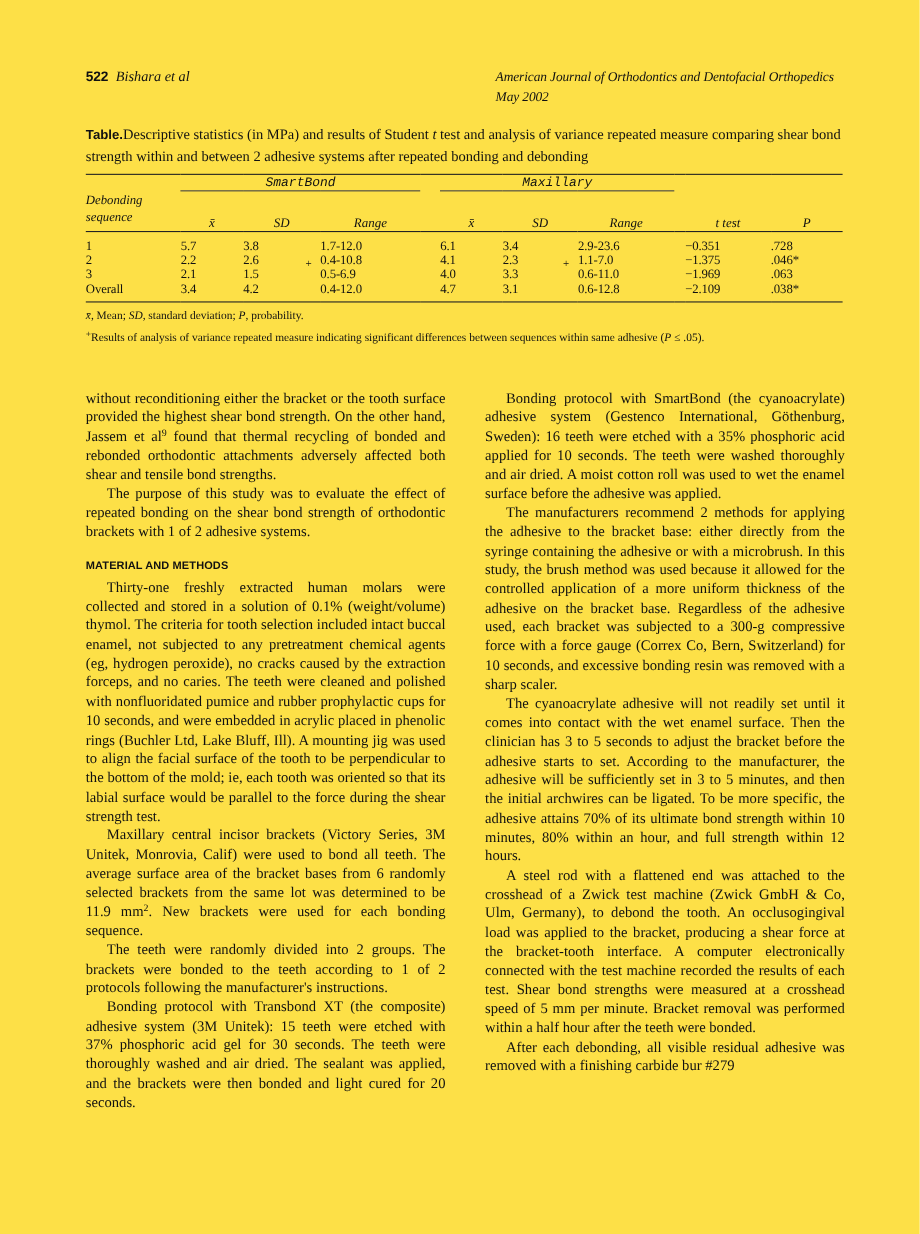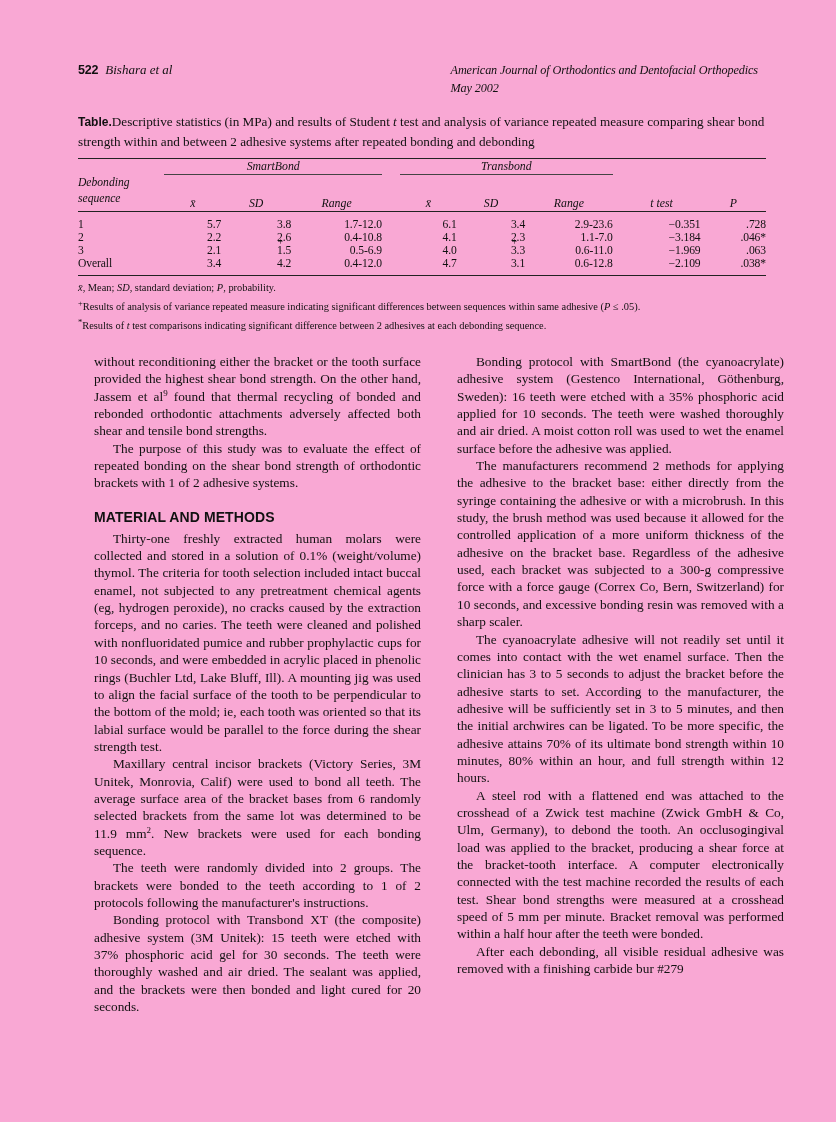--- a/index.html
+++ b/index.html
@@ -13,21 +13,21 @@
     font-family: "Liberation Serif", serif;
     color: #111111;
     position: relative;
     overflow: hidden;
   }
   .page {
     position: absolute;
     left: 0; top: 0;
     width: 836px;
     height: 1122px;
-    background: #f9a8d4;
+    background: #fde047;
   }
 
   
   .runhead {
     position: absolute;
     left: 78px;
     top: 62px;
     width: 680px;
     display: flex;
     justify-content: space-between;
@@ -92,20 +92,21 @@
   .rule-top  { border-top: 1.6px solid #222; }
   .rule-mid  { border-bottom: 1.1px solid #222; }
   .rule-bot  { border-bottom: 1.6px solid #222; }
 
   .grp-row td {
     font-style: italic;
     font-size: 11.8px;
     text-align: center;
     padding-top: 7px;
     padding-bottom: 1px;
+    font-family: Liberation Mono, monospace;
   }
   .grp-underline {
     border-bottom: 1.1px solid #444;
   }
   .spacer-cell { border-bottom: none !important; }
 
   .hdr-row td {
     font-style: italic;
     font-size: 11.8px;
     text-align: center;
@@ -116,21 +117,21 @@
     text-align: left;
     font-style: italic;
     font-size: 11.6px;
     line-height: 1.42;
     vertical-align: bottom;
     padding-bottom: 4px;
     margin-left: 40px;
   }
   .data-row td {
     font-size: 11.6px;
-    text-align: right;
+    text-align: left;
     padding-top: 2.2px;
     padding-bottom: 2.2px;
     letter-spacing: -0.1px;
   }
   .data-row td:first-child {
     text-align: left;
   }
   .data-row.first td { padding-top: 6px; }
   .data-row.last  td { padding-bottom: 5px; }
 
@@ -157,41 +158,41 @@
   .footnotes div { white-space: nowrap; }
   .footnotes i { font-style: italic; }
   .fn-sup {
     font-size: 8.5px;
     vertical-align: 4px;
   }
 
   
   .body-cols {
     position: absolute;
-    left: 94px;
+    left: 78px;
     top: 353px;
     width: 690px;
     display: flex;
     gap: 36px;
   }
   .col {
     width: 327px;
   }
   p.bt {
     margin: 0;
     font-size: 13.3px;
     line-height: 1.305;
     text-align: justify;
     text-justify: inter-word;
     hyphens: manual;
   }
   p.bt.indent { text-indent: 19px; }
   h2.sec {
     font-family: "Liberation Sans", sans-serif;
-    font-size: 14px;
+    font-size: 10px;
     font-weight: bold;
     margin: 17px 0 5px 0;
     letter-spacing: 0.1px;
   }
   sup { font-size: 9px; vertical-align: 5px; }
 </style>
 </head>
 <body>
 
 <div class="page">
@@ -224,21 +225,21 @@
         <col style="width:12px">
         <col style="width:88px">
         <col style="width:74px">
       </colgroup>
 
       <tbody>
           <tr class="grp-row rule-top">
         <td class="spacer-cell"></td>
         <td colspan="3" class="grp-underline">SmartBond</td>
         <td class="spacer-cell"></td>
-        <td colspan="3" class="grp-underline">Transbond</td>
+        <td colspan="3" class="grp-underline">Maxillary</td>
         <td class="spacer-cell"></td>
         <td class="spacer-cell"></td>
         <td class="spacer-cell"></td>
       </tr>
 
       <tr class="hdr-row rule-mid">
         <td class="seq-head">
           <span>Debonding</span><br>
           <span>sequence</span>
         </td>
@@ -281,21 +282,21 @@
         </td>
         <td>0.4-10.8</td>
         <td></td>
         <td>4.1</td>
         <td class="sd-cell">
           <span>2.3</span>
           <span class="dag">+</span>
         </td>
         <td>1.1-7.0</td>
         <td></td>
-        <td>−3.184</td>
+        <td>−1.375</td>
         <td>.046*</td>
       </tr>
 
       <tr class="data-row">
         <td>3</td>
         <td>2.1</td>
         <td class="sd-cell">
           <span>1.5</span>
         </td>
         <td>0.5-6.9</td>
@@ -327,21 +328,20 @@
         <td>−2.109</td>
         <td>.038*</td>
       </tr>
     </tbody>
       </table>
   </div>
 
   <div class="footnotes">
     <div><i>x̄</i><span>, Mean; </span><i>SD</i><span>, standard deviation; </span><i>P</i><span>, probability.</span></div>
     <div><span class="fn-sup">+</span><span>Results of analysis of variance repeated measure indicating significant differences between sequences within same adhesive (</span><i>P</i><span> ≤ .05).</span></div>
-    <div><span class="fn-sup">*</span><span>Results of </span><i>t</i><span> test comparisons indicating significant difference between 2 adhesives at each debonding sequence.</span></div>
   </div>
 
   <div class="body-cols">
 
     <div class="col">
       <p class="bt"><span>without reconditioning either the bracket or the tooth surface provided the highest shear bond strength. On the other hand, Jassem et al</span><sup>9</sup><span> found that thermal recycling of bonded and rebonded orthodontic attachments adversely affected both shear and tensile bond strengths.</span></p>
       <p class="bt indent">The purpose of this study was to evaluate the effect of repeated bonding on the shear bond strength of orthodontic brackets with 1 of 2 adhesive systems.</p>
 
       <h2 class="sec">MATERIAL AND METHODS</h2>
 

